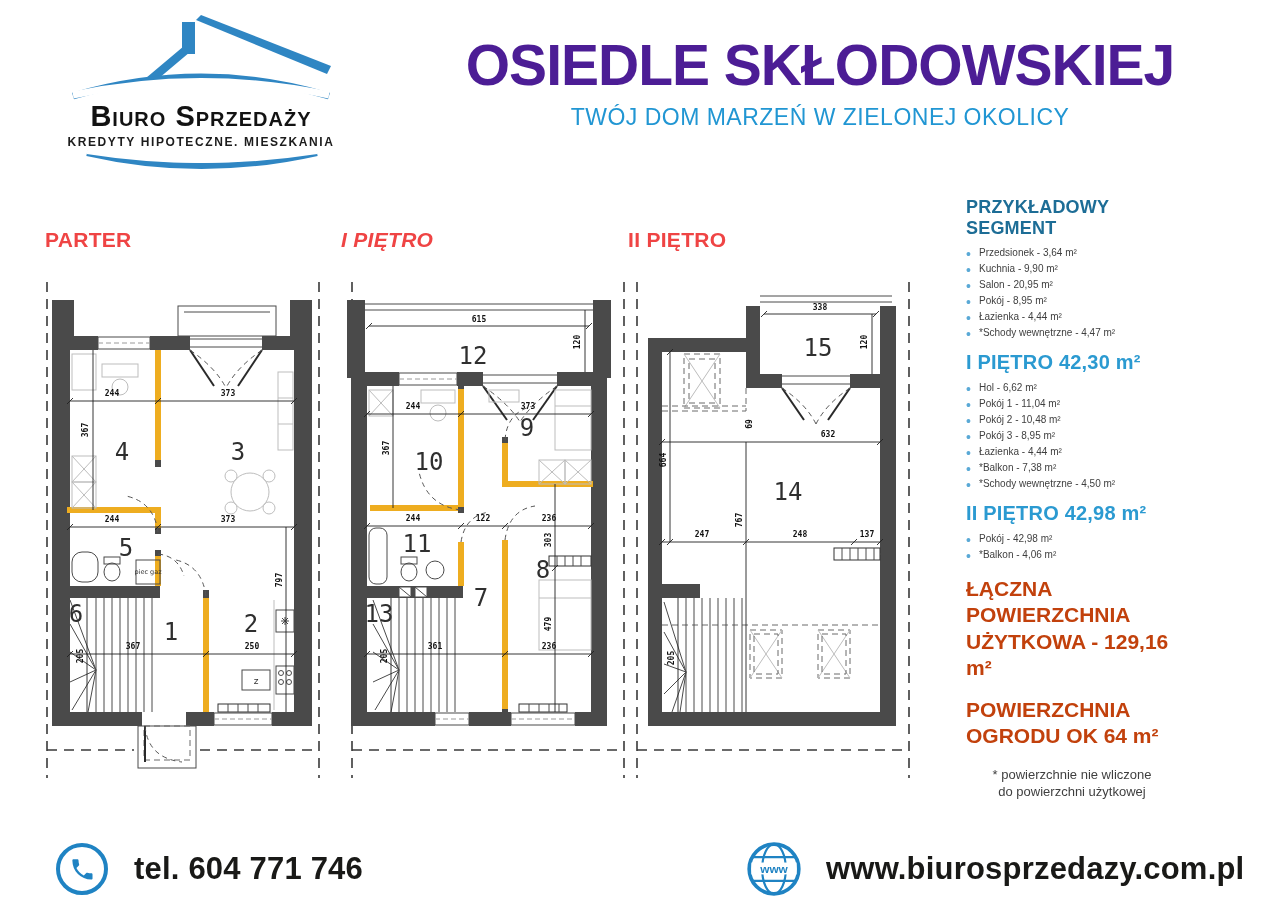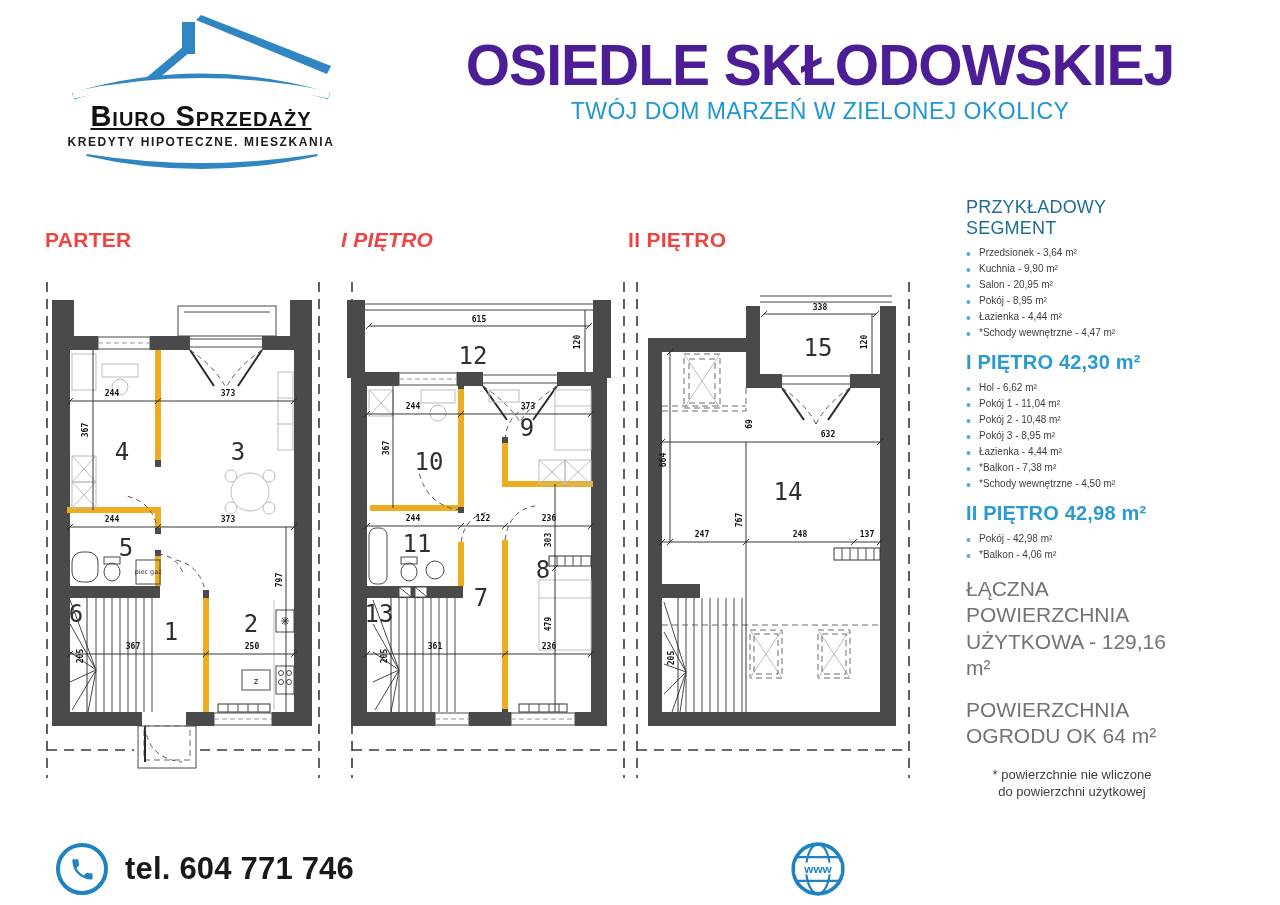--- a/index.html
+++ b/index.html
@@ -1,40 +1,40 @@
 <!DOCTYPE html>
 <html><head>
 <meta charset="utf-8">
 <style>
   html,body{margin:0;padding:0;background:#e8e8e8;}
   .page{position:relative;width:1280px;height:905px;background:#ffffff;overflow:hidden;
         font-family:"Liberation Sans",sans-serif;margin:0 auto;}
   
   .logo{position:absolute;left:55px;top:8px;width:292px;text-align:center;}
-  .logo-name{font-size:29px;font-weight:bold;color:#121212;font-variant:small-caps;letter-spacing:1px;line-height:1;margin-top:-2px;text-decoration:underline;}
+  .logo-name{font-size:29px;font-weight:bold;color:#121212;font-variant:small-caps;letter-spacing:1px;line-height:1;margin-top:-2px;}
   .logo-tagline{font-size:12px;font-weight:bold;color:#1c1c1c;letter-spacing:1.6px;margin-top:4px;}
   
   .title-block{position:absolute;left:430px;top:36px;width:780px;text-align:center;}
   .main-title{font-size:57px;font-weight:bold;color:#4c1d95;letter-spacing:-1px;line-height:1.05;margin:0;}
-  .subtitle{font-size:23px;font-weight:400;color:#2196d3;letter-spacing:0.5px;margin-top:2px;}
+  .subtitle{font-size:23px;font-weight:400;color:#2196d3;letter-spacing:0.5px;margin-top:8px;}
   
   .plan-label{position:absolute;font-size:21px;font-weight:bold;color:#ef4444;letter-spacing:0.3px;}
   
   .panel{position:absolute;left:966px;top:197px;width:212px;}
-  .panel-title{font-size:18px;font-weight:normal;color:#1d6d96;letter-spacing:0.2px;}
+  .panel-title{font-size:18px;font-weight:bold;color:#1d6d96;letter-spacing:0.2px;}
   .sec-heading{font-size:20px;font-weight:bold;color:#2b9ad1;margin-top:13px;letter-spacing:0.2px;}
   .panel ul{list-style:none;margin:9px 0 0 0;padding:0;}
   .panel li{font-size:10px;color:#3f3f3f;padding-left:13px;position:relative;margin-bottom:6px;line-height:1.0;}
   .panel li::before{content:"•";color:#5aa9d6;position:absolute;left:0;top:-1px;font-size:14px;}
-  .total{font-size:21px;font-weight:normal;color:#737373;line-height:1.25;margin-top:16px;}
+  .total{font-size:21px;font-weight:bold;color:#c2410c;line-height:1.25;margin-top:16px;}
   .footnote{font-size:13px;color:#3f3f3f;margin-top:16px;line-height:1.35;text-align:center;}
   
-  .footer-left,.footer-right{position:absolute;top:841px;display:flex;align-items:center;gap:15px;}
+  .footer-left,.footer-right{position:absolute;top:841px;display:flex;align-items:center;gap:24px;}
   .footer-left{left:54px;}
-  .footer-right{left:790px;}
+  .footer-right{left:746px;}
   .contact-text{font-size:31px;font-weight:bold;color:#191917;letter-spacing:0.2px;}
   
   .plan-svg{position:absolute;top:280px;width:290px;height:500px;}
   svg .wall{fill:#4a4a4a;stroke:none;}
   svg .thin{fill:none;stroke:#4a4a4a;stroke-width:1;}
   svg .lite{fill:none;stroke:#bdbdbd;stroke-width:1;}
   svg .win{fill:#ffffff;stroke:#4a4a4a;stroke-width:1;}
   svg .winh{fill:none;stroke:#9a9a9a;stroke-width:1;stroke-dasharray:5 3;}
   svg .ywall{stroke:#eead20;stroke-width:6;fill:none;}
   svg .dash{stroke:#3a3a3a;stroke-width:1.6;fill:none;stroke-dasharray:10 7;}
@@ -521,15 +521,16 @@
   </div>
 
   <div class="footer-right">
     <svg width="56" height="56" viewBox="0 0 52 52">
       <circle cx="26" cy="26" r="23" fill="none" stroke="#1f83c3" stroke-width="3.5"></circle>
       <ellipse cx="26" cy="26" rx="11" ry="23" fill="none" stroke="#1f83c3" stroke-width="2"></ellipse>
       <path d="M6,15 h40 M6,37 h40" stroke="#1f83c3" stroke-width="2" fill="none"></path>
       <rect x="5" y="20" width="42" height="11" fill="#ffffff"></rect>
       <text x="26" y="29.5" text-anchor="middle" font-family="Liberation Sans, sans-serif" font-size="11" font-weight="bold" fill="#1f83c3">www</text>
     </svg>
+    <span class="contact-text">www.biurosprzedazy.com.pl</span>
   </div>
 
 </div>
 
 </body></html>

